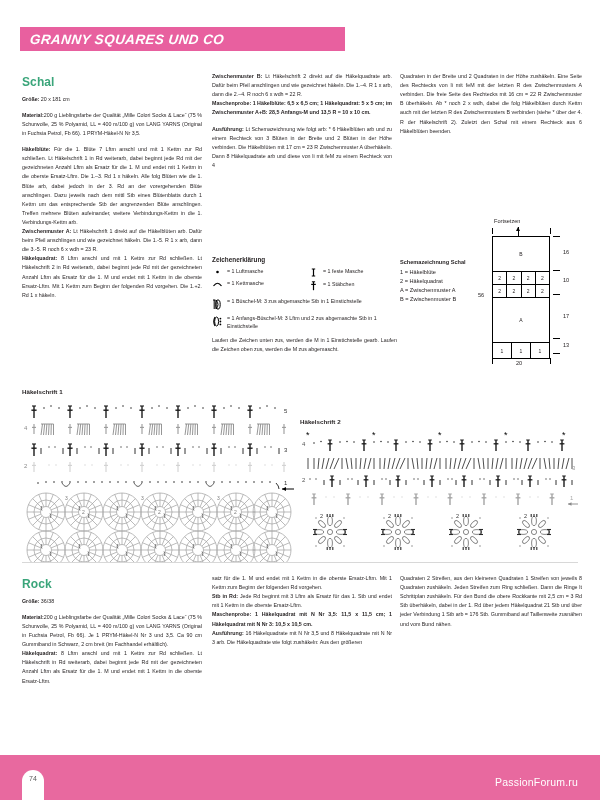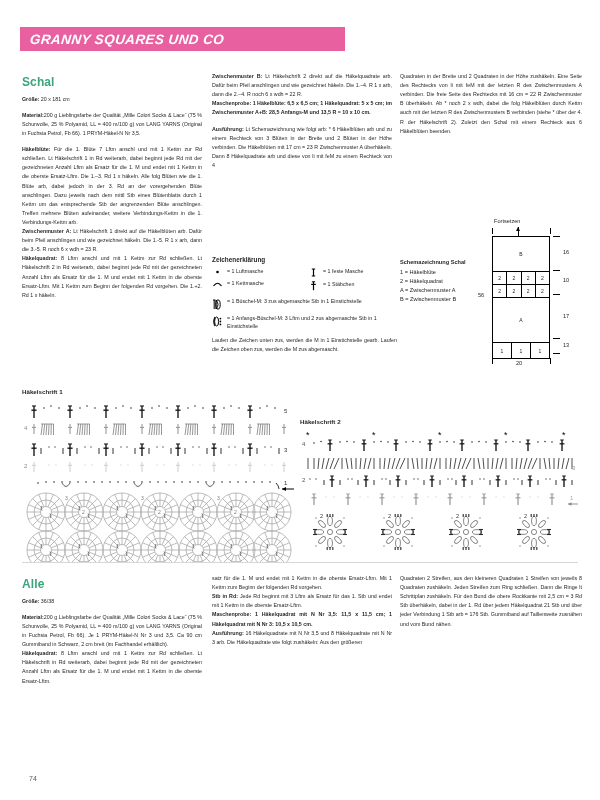--- a/index.html
+++ b/index.html
@@ -790,21 +790,21 @@
           <text x="88" y="90">2</text>
         <text x="156" y="90">2</text>
           <text x="224" y="90">2</text>
       </g>
     </svg>
   </div>
 
   <div class="divider" style="top:562px;"></div>
 
   <div class="col col1" style="top:574px;">
-    <div class="sec-title">Alle</div>
+    <div class="sec-title">Rock</div>
     <div class="size-line">
       <b>Größe:</b>
       <span>36/38</span>
     </div>
     <p>
       <b>Material:</b><span>200 g Lieblingsfarbe der Qualität „Mille Colori Socks &amp; Lace“ (75 % Schurwolle, 25 % Polyamid, LL = 400 m/100 g) von LANG YARNS (Original in Fuchsia Petrol, Fb 66). Je 1 PRYM-Häkel-N Nr 3 und 3,5. Ca 90 cm Gummiband in Schwarz, 2 cm breit (im Fachhandel erhältlich).</span>
     </p>
     <p>
       <b>Häkelquadrat:</b> <span>8 Lftm anschl und mit 1 Kettm zur Rd schließen. Lt Häkelschrift in Rd weiterarb, dabei beginnt jede Rd mit der gezeichneten Anzahl Lftm als Ersatz für die 1. M und endet mit 1 Kettm in die oberste Ersatz-Lftm.</span>
     </p>
@@ -820,15 +820,18 @@
     </p>
     <p>
       <b>Ausführung:</b> <span>16 Häkelquadrate mit N Nr 3,5 und 8 Häkelquadrate mit N Nr 3 arb. Die Häkelquadrate wie folgt zushäkeln: Aus den größeren</span>
     </p>
   </div>
 
   <div class="col col3" style="top:574px;width:182px;">
     <p>Quadraten 2 Streifen, aus den kleineren Quadraten 1 Streifen von jeweils 8 Quadraten zushäkeln. Jeden Streifen zum Ring schließen. Dann die Ringe lt Schrittplan zushäkeln. Für den Bund die obere Rockkante mit 2,5 cm = 3 Rd Stb überhäkeln, dabei in der 1. Rd über jedem Häkelquadrat 21 Stb und über jeder Verbindung 1 Stb arb = 176 Stb. Gummiband auf Taillenweite zusnähen und vom Bund nähen.</p>
   </div>
 
+  <div class="footer">
+    <div class="watermark">PassionForum.ru</div>
+  </div>
   <div class="pagenum-badge">74</div>
 
 </div>
 
 </body></html>

